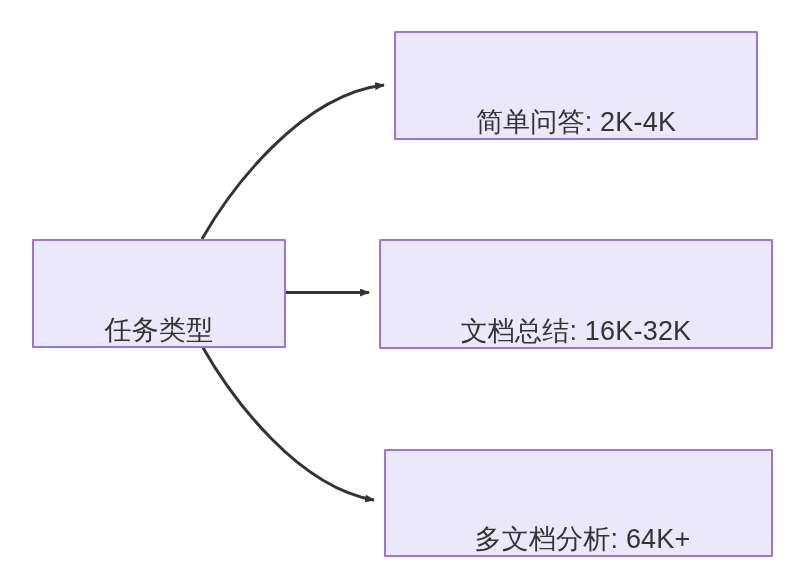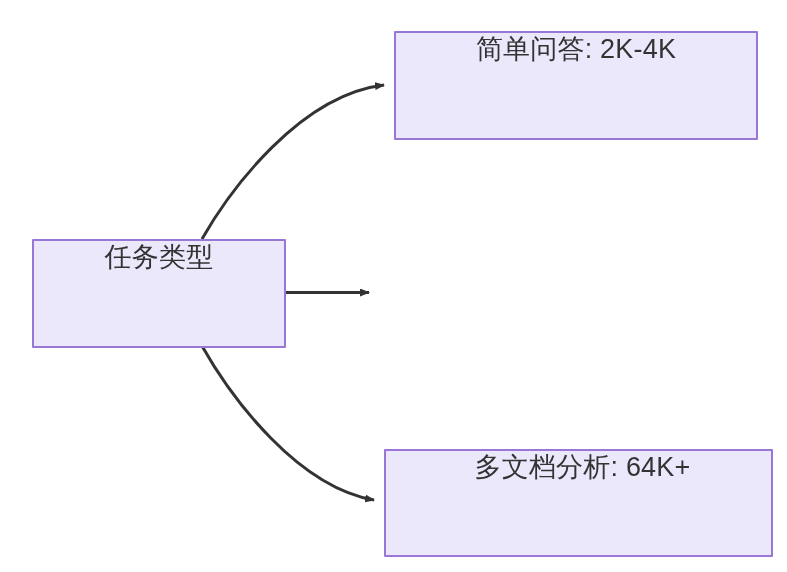--- a/index.html
+++ b/index.html
@@ -24,21 +24,21 @@
     width: 787px;
     height: 572px;
   }
   .node {
     position: absolute;
     box-sizing: border-box;
     background: #ebe8fb;
     border: 2px solid #9a77d6;
     border-radius: 1px;
     display: flex;
-    align-items: flex-start;
+    align-items: flex-end;
     justify-content: center;
     text-align: center;
     color: #333333;
     font-size: 27px;
     line-height: 1.2;
     letter-spacing: 0.2px;
     white-space: nowrap;
   }
   .node-label {
     display: block;
@@ -89,18 +89,21 @@
   </svg>
 
   <div class="node" id="node-root">
     <span class="node-label">任务类型</span>
   </div>
 
   <div class="node" id="node-simple-qa">
     <span class="node-label">简单问答: 2K-4K</span>
   </div>
 
+  <div class="node" id="node-doc-summary">
+    <span class="node-label">文档总结: 16K-32K</span>
+  </div>
 
   <div class="node" id="node-multi-doc">
     <span class="node-label">多文档分析: 64K+</span>
   </div>
 
 </div>
 
 </body></html>

